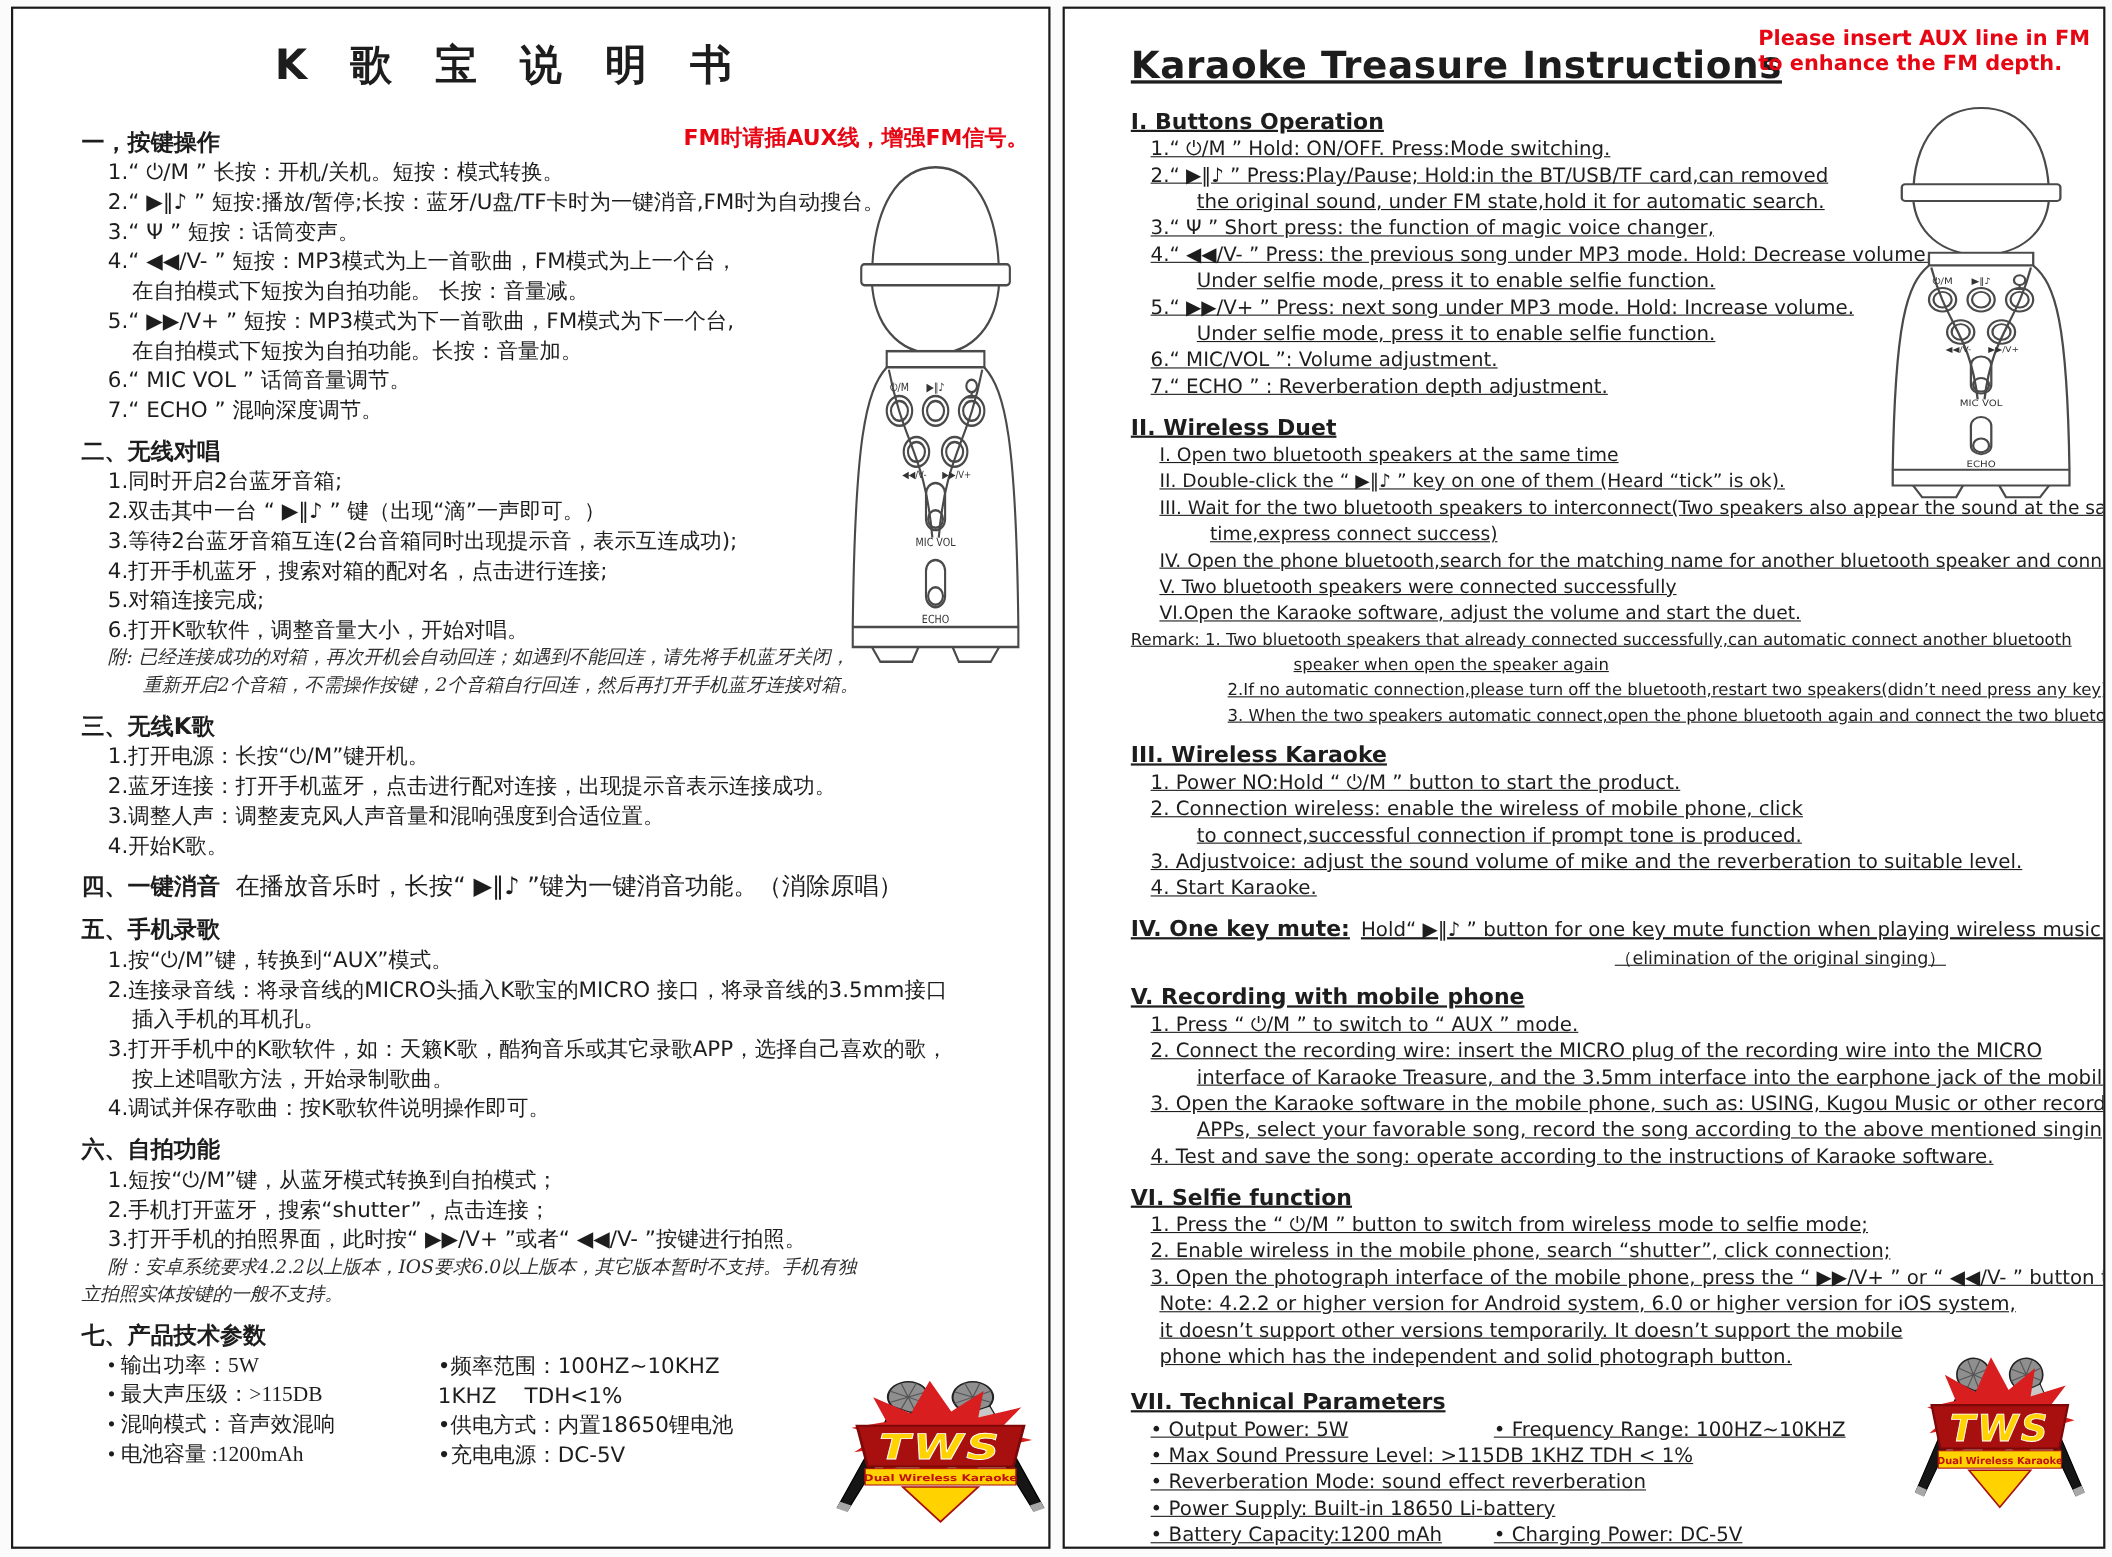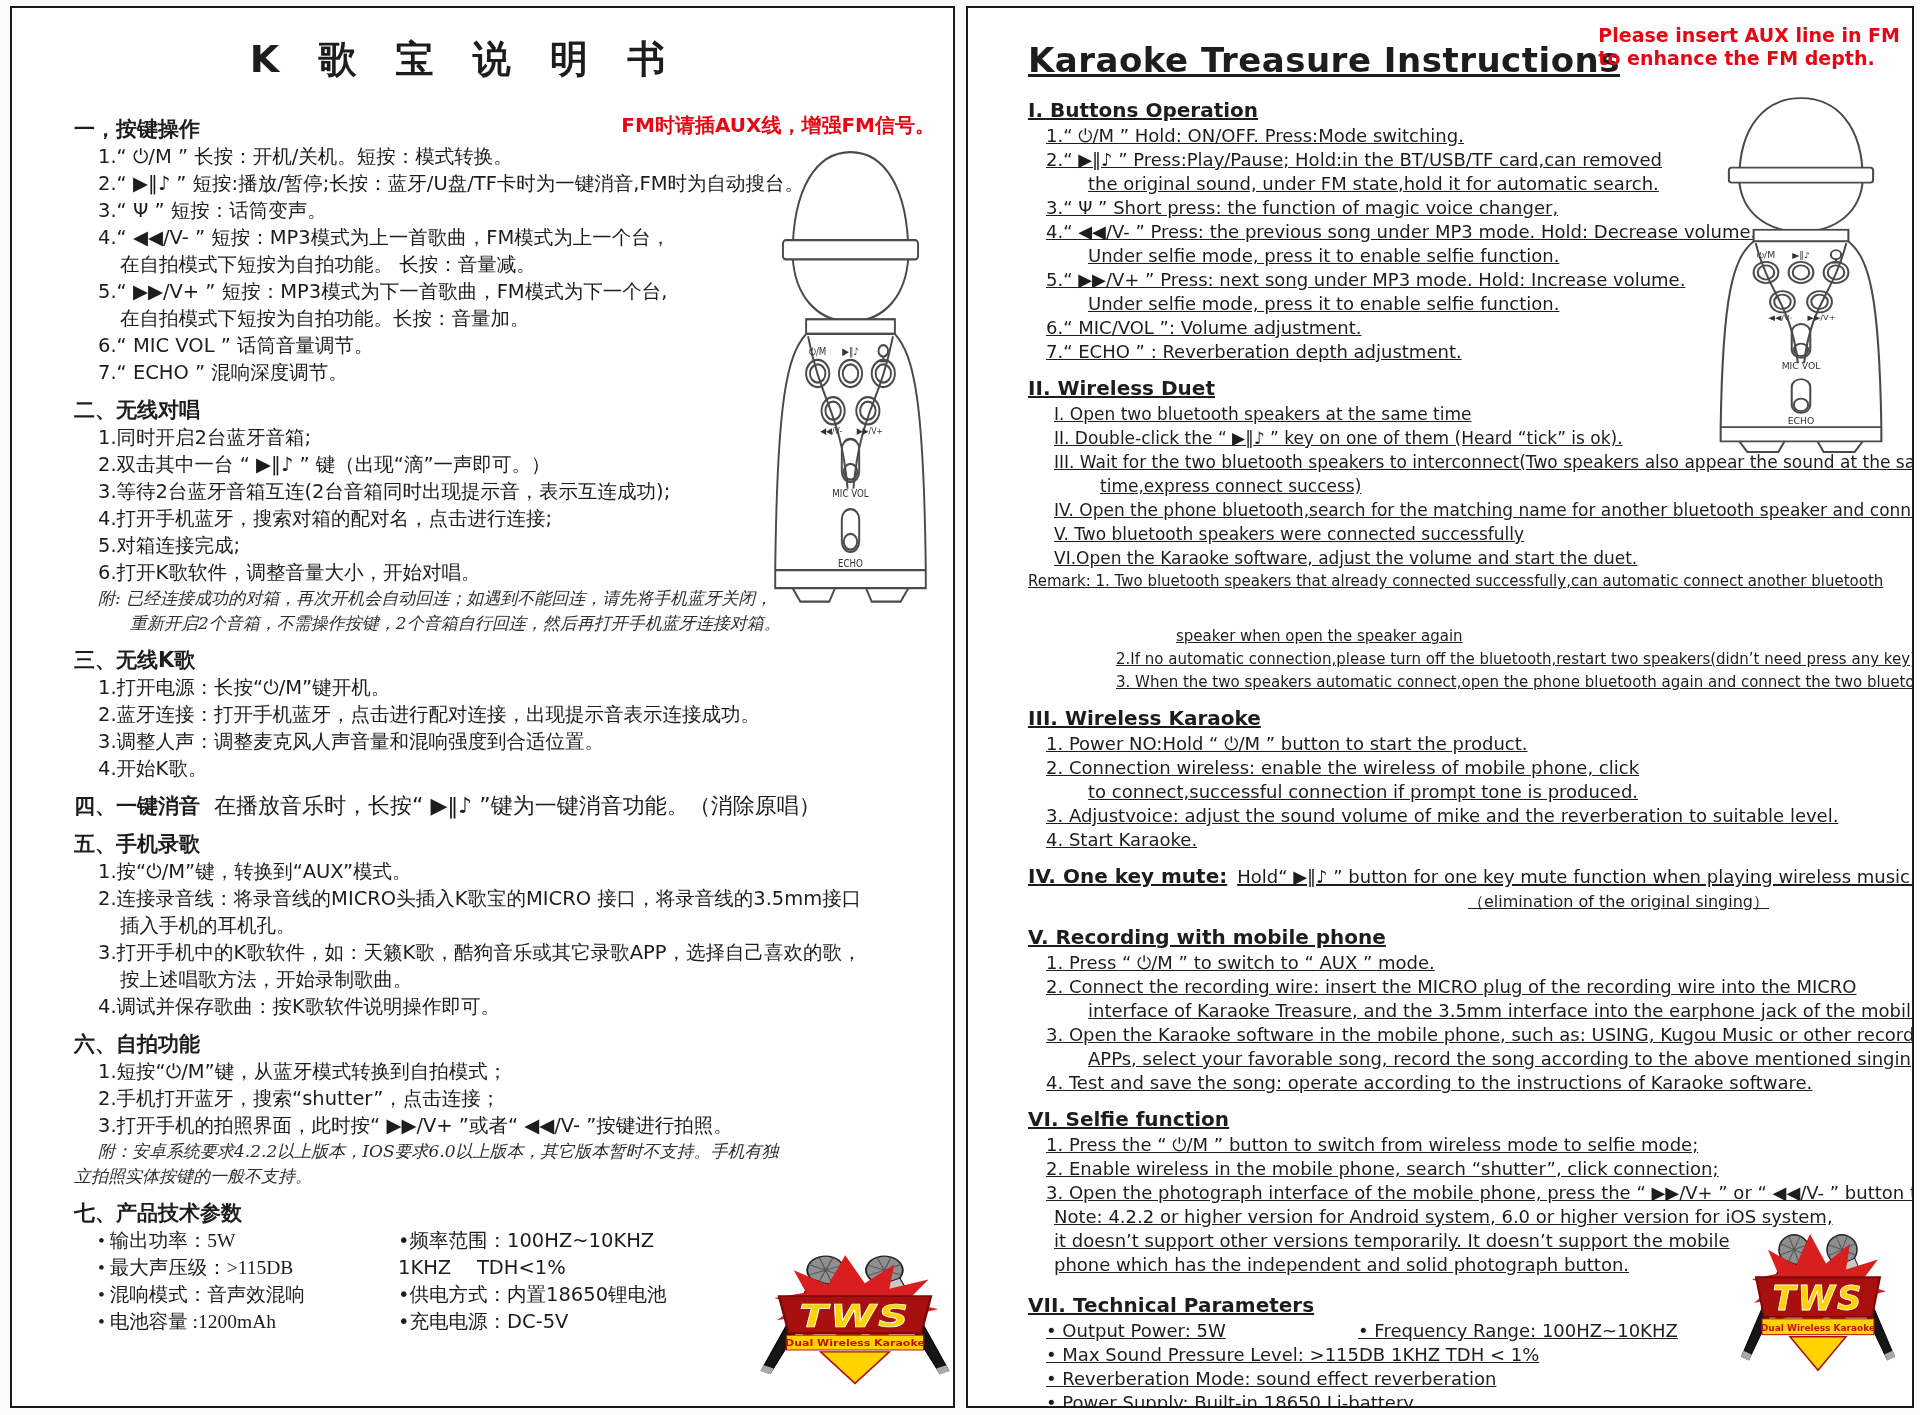--- a/index.html
+++ b/index.html
@@ -30,21 +30,21 @@
   
   .en-body{padding:18px 0 0 60px;text-decoration:underline;}
   .en-title{font-size:34px;font-weight:bold;margin-top:14px;letter-spacing:0.5px;white-space:nowrap;}
   .fm-note-en{position:absolute;top:16px;right:12px;color:#e60614;font-size:19px;font-weight:bold;line-height:23px;text-align:left;white-space:nowrap;}
   .r-h{font-size:20px;font-weight:bold;line-height:28px;margin-top:10px;white-space:nowrap;}
   .r-li{font-size:18px;line-height:24px;padding-left:18px;white-space:nowrap;}
   .r-li.c2{padding-left:60px;}
   .r-li.roman{font-size:17px;padding-left:26px;}
   .r-li.roman.c2{padding-left:72px;}
   .r-sm{font-size:15px;line-height:23px;white-space:nowrap;}
-  .r-sm.i1{padding-left:148px;margin-top:32px;}
+  .r-sm.i1{padding-left:148px;}
   .r-sm.i2{padding-left:88px;}
   .paren{padding-left:440px;font-size:16px;line-height:22px;white-space:nowrap;}
   .rcol-a{display:inline-block;width:312px;}
 
   
   .mic-svg{position:absolute;pointer-events:none;}
   #mic-left{left:742px;top:126px;width:193px;height:488px;}
   #mic-right{left:730px;top:76px;width:206px;height:384px;}
   .tws-svg{position:absolute;pointer-events:none;}
   #tws-left{left:745px;top:1238px;width:196px;height:156px;}

